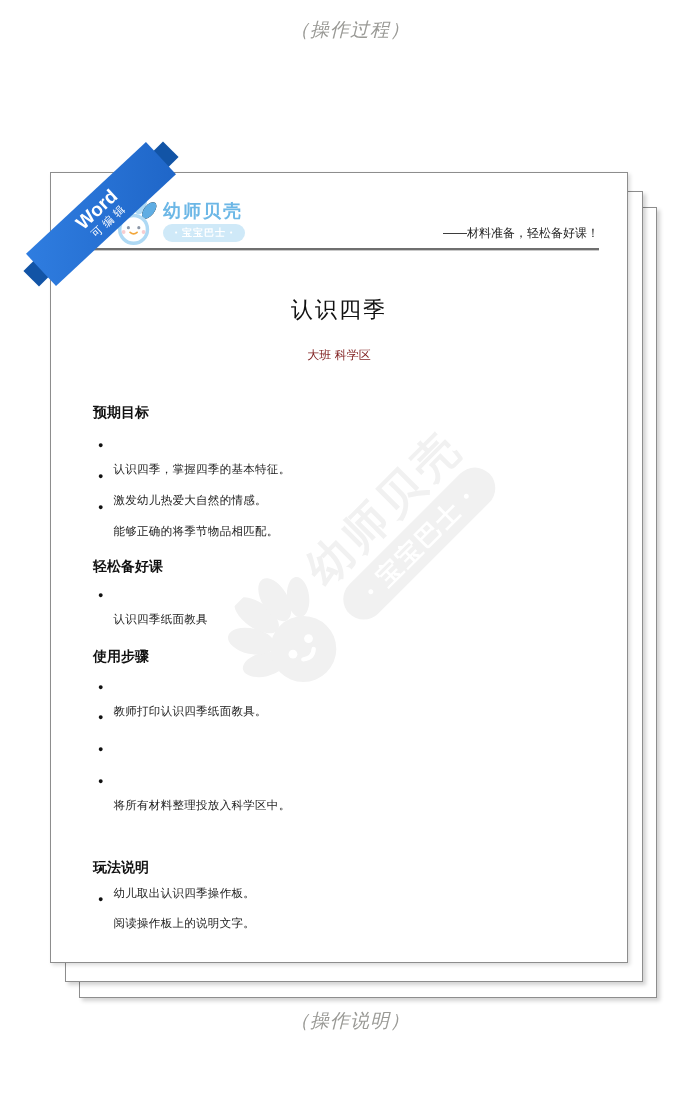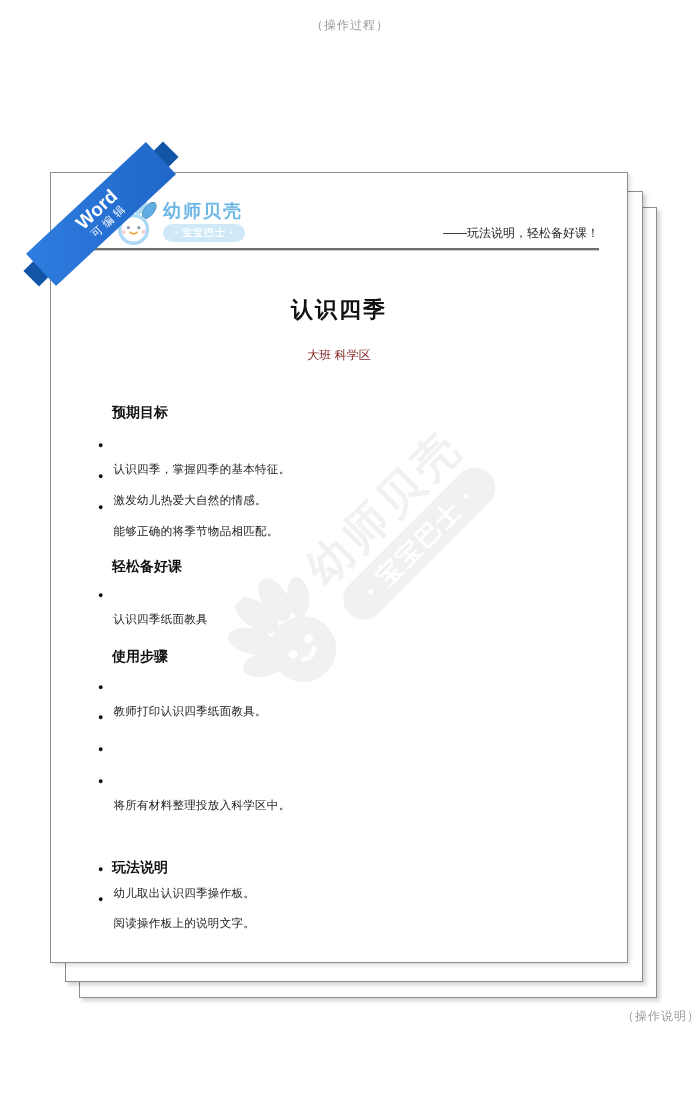--- a/index.html
+++ b/index.html
@@ -2,24 +2,24 @@
 <html><head>
 <meta charset="utf-8">
 <style>
   html,body{margin:0;padding:0;background:#ffffff;}
   .canvas{
     position:relative;width:700px;height:1099px;background:#ffffff;overflow:hidden;
     font-family:"Liberation Sans","DejaVu Sans",sans-serif;
   }
   .caption{
     position:absolute;left:0;width:700px;text-align:center;
-    color:#9a9a96;font-size:12px;letter-spacing:1px;
+    color:#9a9a96;font-size:19px;letter-spacing:1px;font-style:italic;
   }
   .caption.top{top:17px;}
-  .caption.bottom{top:1008px;text-align:right;}
+  .caption.bottom{top:1008px;}
 
   
   .page{
     position:absolute;width:576px;height:789px;background:#ffffff;
     border:1px solid #8d8d8d;box-shadow:3px 3px 4px rgba(0,0,0,.18);
   }
   .page.back2{left:79px;top:207px;}
   .page.back1{left:65px;top:191px;}
   .page.front{left:50px;top:172px;box-shadow:2px 2px 4px rgba(0,0,0,.15);}
 
@@ -42,24 +42,24 @@
   .logo-col{display:flex;flex-direction:column;margin-top:8px;}
   .logo-brand{font-size:18px;font-weight:bold;color:#6cb7e6;letter-spacing:2px;line-height:22px;}
   .logo-badge{margin-top:2px;align-self:flex-start;background:#cfe9f8;color:#ffffff;
     font-size:10px;font-weight:bold;letter-spacing:1px;padding:2px 8px;border-radius:9px;}
   .slogan{position:absolute;top:52px;right:28px;font-size:12px;color:#1c1c1c;z-index:2;}
   .head-line{position:absolute;top:75px;left:42px;right:28px;height:2px;
     background:#6f6f6f;border-bottom:1px solid #c9c9c9;z-index:2;}
 
   
   .doc-title{position:absolute;top:120px;left:0;right:0;text-align:center;
-    font-size:22px;font-weight:bold;color:#111;letter-spacing:2px;line-height:34px;z-index:2;}
+    font-size:22px;font-weight:normal;color:#111;letter-spacing:2px;line-height:34px;z-index:2;}
   .doc-subtitle{position:absolute;top:174px;left:0;right:0;text-align:center;
     font-size:12px;color:#7f1d1d;line-height:16px;z-index:2;}
-  .sec-h{position:absolute;left:42px;font-size:14px;font-weight:bold;color:#111;line-height:20px;z-index:2;margin-left:19px;}
+  .sec-h{position:absolute;left:42px;font-size:14px;font-weight:bold;color:#111;line-height:20px;z-index:2;}
   .bullet{position:absolute;left:47px;right:26px;display:flex;align-items:flex-start;z-index:2;}
   .dot{font-size:9px;line-height:16px;color:#111;margin-right:10px;}
   .btxt{font-size:11.5px;line-height:16px;color:#222;letter-spacing:.3px;margin-top:24px;}
 
   
   .watermark{position:absolute;left:150px;top:330px;width:310px;height:130px;
     transform:rotate(-45deg);display:flex;align-items:center;gap:8px;z-index:1;}
   .wm-icon svg{width:110px;height:114px;}
   .wm-col{display:flex;flex-direction:column;align-items:center;}
   .wm-brand{font-size:45px;font-weight:bold;color:#f1f1f1;letter-spacing:4px;white-space:nowrap;line-height:50px;}
@@ -124,21 +124,21 @@
           <path d="M29 46.5 q4 3.5 8 0" stroke="#f2a73b" stroke-width="2" fill="none" stroke-linecap="round"></path>
           <circle cx="21.5" cy="46" r="2.2" fill="#f8cdd0"></circle>
           <circle cx="44.5" cy="46" r="2.2" fill="#f8cdd0"></circle>
         </svg>
       </span>
       <span class="logo-col">
         <span class="logo-brand">幼师贝壳</span>
         <span class="logo-badge">・宝宝巴士・</span>
       </span>
     </div>
-    <div class="slogan">——玩法说明，轻松备好课！</div>
+    <div class="slogan">——材料准备，轻松备好课！</div>
     <div class="head-line"></div>
 
     <div class="doc-title">认识四季</div>
     <div class="doc-subtitle">大班 科学区</div>
 
     <div class="sec-h" style="top:229px">预期目标</div>
     <div class="bullet" style="top:264px">
       <span class="dot">●</span>
       <span class="btxt">认识四季，掌握四季的基本特征。</span>
     </div>

